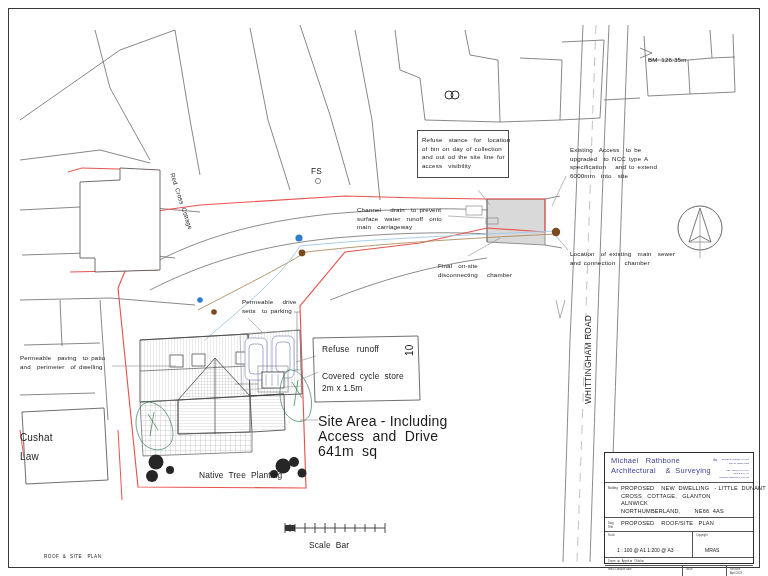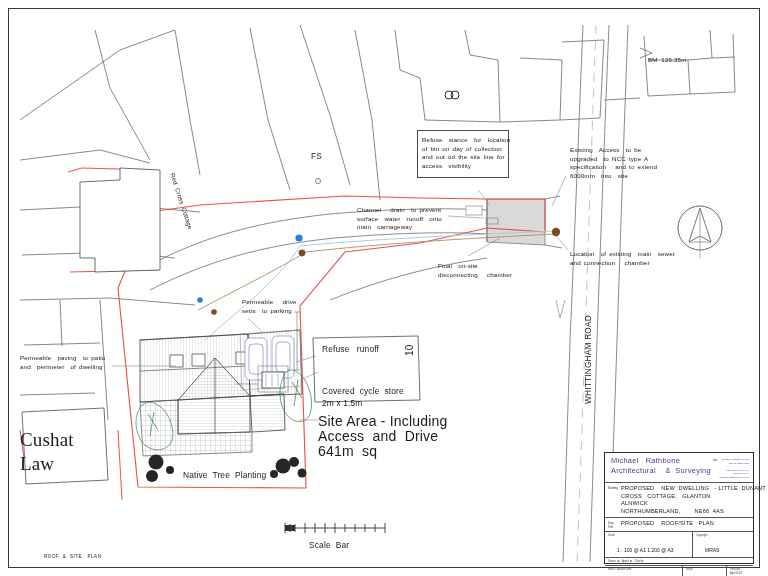--- a/index.html
+++ b/index.html
@@ -10,21 +10,21 @@
   .border-outer{position:absolute;left:8px;top:8px;width:752px;height:560px;
       border:1px solid #3a3a3a;box-sizing:border-box;}
 
   .svgfull{position:absolute;left:0;top:0;width:768px;height:576px;}
 
   .lbl{position:absolute;font-size:6.2px;line-height:8.6px;color:#1b1b1b;
        letter-spacing:.15px;white-space:pre;}
   .lbl.w{word-spacing:1.2px;}
 
   .big{font-size:14px;line-height:15px;letter-spacing:.2px;}
-  .huge{font-size:19px;line-height:24px;font-family:Liberation Serif, serif;}
+  .huge{font-size:10px;line-height:19px;}
   .mid{font-size:8.4px;line-height:11.5px;}
   .tiny{font-size:4.6px;line-height:6px;}
   .vtext{transform-origin:0 0;}
 
   .notebox{position:absolute;border:.8px solid #4a4a4a;background:#fff;box-sizing:border-box;}
 
   
   #tb{position:absolute;left:604px;top:452px;width:150px;height:112px;
       border:1px solid #2d2d2d;background:#fff;box-sizing:border-box;}
   #tb .row{border-bottom:.7px solid #555;box-sizing:border-box;position:relative;}
@@ -235,21 +235,21 @@
         <path d="M80 -4 L80 4"></path>
           <path d="M90 -4 L90 4"></path>
           <path d="M100 -5 L100 5"></path>
       </g>
       <rect x="0" y="-3" width="10" height="6" fill="#333"></rect>
     </g>
   </svg>
 
   <div class="lbl" style="left:648px;top:56px;">BM  126.35m</div>
 
-  <div class="lbl mid" style="left:311px;top:151px;">FS</div>
+  <div class="lbl mid" style="left:311px;top:166px;">FS</div>
 
   <div class="lbl vtext" style="left:176px;top:172px;transform:rotate(72deg);">Red  Cross  Cottage</div>
 
   <div class="lbl mid vtext" style="left:583px;top:404px;transform:rotate(-90deg);">WHITTINGHAM ROAD</div>
 
   <div class="lbl mid vtext" style="left:404px;top:356px;transform:rotate(-90deg);font-size:10px;">10</div>
 
   <div class="notebox" style="left:417px;top:130px;width:92px;height:48px;"></div>
   <div class="lbl w" style="left:422px;top:136px;">Refuse  stance  for  location
 of bin on day of collection
@@ -271,31 +271,31 @@
   <div class="lbl w" style="left:570px;top:250px;">Location  of existing  main  sewer
 and connection   chamber</div>
 
   <div class="lbl w" style="left:20px;top:354px;">Permeable  paving  to patio
 and  perimeter  of dwelling</div>
 
   <div class="lbl w" style="left:242px;top:298px;">Permeable   drive
 setts  to parking</div>
 
   <div class="lbl mid" style="left:322px;top:344px;">Refuse   runoff</div>
-  <div class="lbl mid" style="left:322px;top:386px;">Covered  cycle  store
+  <div class="lbl mid" style="left:322px;top:371px;">Covered  cycle  store
 2m x 1.5m</div>
 
   <div class="lbl big" style="left:318px;top:414px;">Site Area - Including
 Access  and  Drive
 641m  sq</div>
 
   <div class="lbl huge" style="left:20px;top:428px;">Cushat
 Law</div>
 
-  <div class="lbl mid" style="left:171px;top:470px;padding-left:12px;">Native  Tree  Planting</div>
+  <div class="lbl mid" style="left:187px;top:470px;padding-left:12px;">Native  Tree  Planting</div>
 
   <div class="lbl mid" style="left:309px;top:540px;">Scale  Bar</div>
 
   <div class="lbl tiny" style="left:44px;top:554px;letter-spacing:.5px;">ROOF  &amp;  SITE   PLAN</div>
 
   <div id="tb">
 
     <div class="row logo">
       <div>
         <div class="logoname">Michael   Rathbone</div>

